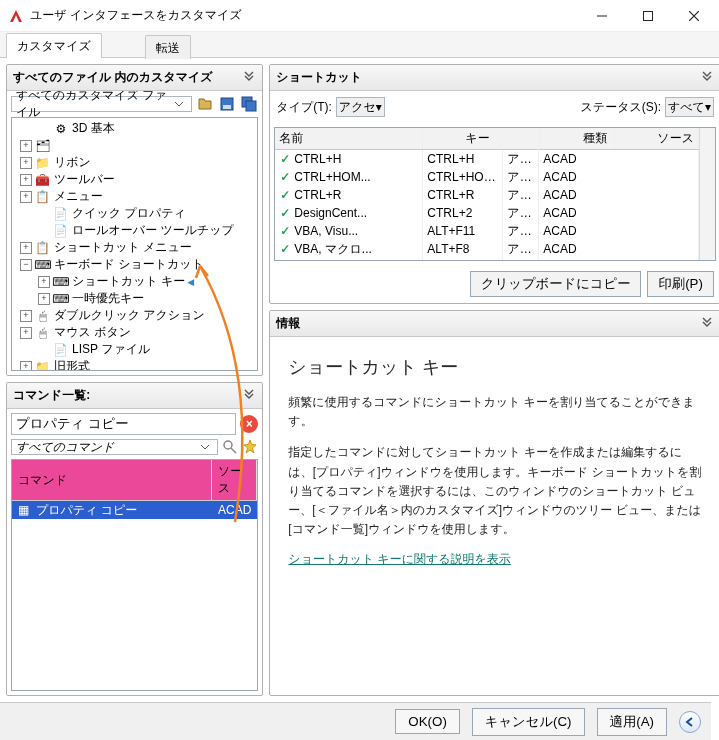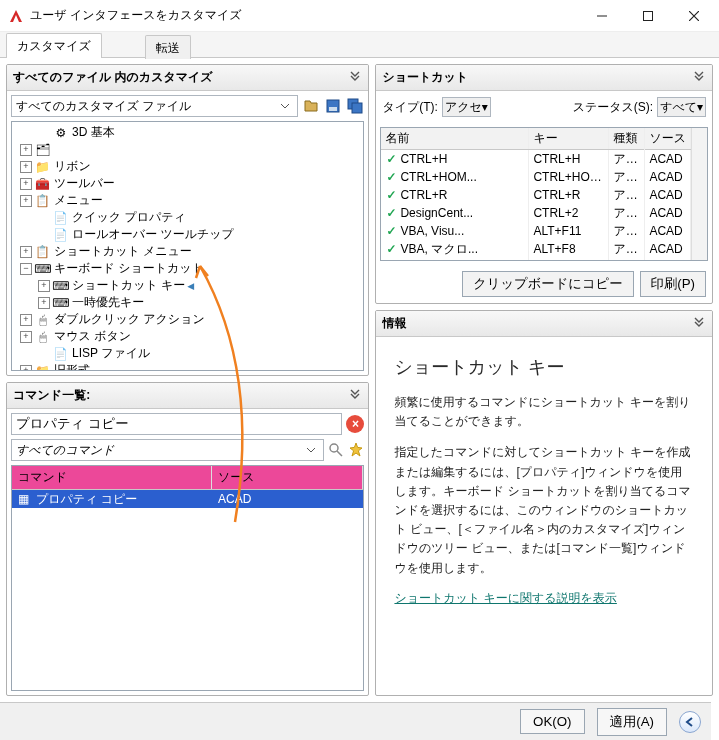--- a/index.html
+++ b/index.html
@@ -16,21 +16,21 @@
   .content { display:flex; padding:6px; gap:6px; height:calc(740px - 32px - 26px - 38px);}
   .col { display:flex; flex-direction:column; gap:6px; }
   .col.left { width:364px; }
   .col.right { flex:1; }
   .panel { border:1px solid #b0b0b0; border-radius:2px; display:flex; flex-direction:column; background:#fff; overflow:hidden;}
   .panel-hdr { background:linear-gradient(#f8f8f8,#e8e8e8); border-bottom:1px solid #c8c8c8; padding:4px 6px; display:flex; align-items:center; font-weight:bold; }
   .panel-hdr .spacer { flex:1; }
   .chev { width:14px; height:14px; display:inline-block; }
   .panel-body { flex:1; padding:4px; overflow:hidden; display:flex; flex-direction:column; gap:4px; }
   .combo-row { display:flex; align-items:center; gap:4px; }
-  .combo { flex:1; height:22px; border:1px solid #aeb6bf; background:#fff; padding:0 4px; display:flex; align-items:center; position:relative;}
+  .combo { flex:1; height:16px; border:1px solid #aeb6bf; background:#fff; padding:0 4px; display:flex; align-items:center; position:relative;}
   .combo .cv { flex:1; }
   .combo .dd { width:16px; display:flex; align-items:center; justify-content:center;}
   .iconbtn { width:18px; height:18px; display:flex; align-items:center; justify-content:center; border:1px solid transparent;}
   .tree-wrap { flex:1; border:1px solid #9aa6b2; background:#fff; overflow:auto; padding:2px 2px 2px 2px;}
   .node { display:flex; align-items:center; height:17px; white-space:nowrap;}
   .node .exp { width:12px; height:12px; border:1px solid #888; margin:0 3px 0 0; display:flex; align-items:center; justify-content:center; font-size:9px; line-height:1; color:#444; background:#fff;}
   .node .exp.none { border:none; }
   .node .ic { width:16px; height:16px; display:flex; align-items:center; justify-content:center; margin-right:3px;}
   .node .lbl { }
   .cmd-search { display:flex; gap:4px; align-items:center;}
@@ -44,21 +44,21 @@
   .list-row { display:flex; height:18px; align-items:center;}
   .list-row.sel { background:#2b5fcf; color:#fff;}
   .list-row .cell { padding:0 6px;}
   .c1 { width:200px; display:flex; align-items:center; gap:4px;}
   .c2 { flex:1;}
   .sc-filters { display:flex; align-items:center; gap:4px; padding:2px 2px 6px;}
   .sc-lbl {}
   .sc-combo { height:20px; border:1px solid #aeb6bf; background:#efefef; padding:0 2px; display:flex; align-items:center;}
   .sc-combo .cv { min-width:34px;}
   .sc-tbl { border:1px solid #9aa6b2; background:#fff; height:140px; overflow:hidden;}
-  .sc-h { display:flex; background:#f2f2f2; border-bottom:1px solid #c8c8c8;}
+  .sc-h { display:flex; background:#f2f2f2; border-bottom:1px solid #c8c8c8;gap:38px;}
   .sc-h .cell, .sc-r .cell { padding:2px 4px; border-right:1px solid #eee; overflow:hidden; white-space:nowrap; text-overflow:ellipsis;}
   .sc-r { display:flex; height:18px; align-items:center;}
   .scc1 { width:148px; display:flex; align-items:center; gap:3px;}
   .scc2 { width:80px;} .scc3 { width:36px;} .scc4 { flex:1;}
   .chk { color:#1fa551; font-weight:bold; width:12px; text-align:center;}
   .btn-row { display:flex; justify-content:flex-end; gap:6px; padding:6px 2px 2px;}
   .btn { border:1px solid #9aa6b2; background:#f3f3f3; padding:3px 10px;}
   .info-body { padding:18px 18px 8px; overflow:auto;}
   .info-h1 { font-size:18px; font-weight:normal; color:#2a2a2a; margin-bottom:14px;}
   .info-p { margin:0 0 12px; line-height:1.6; color:#222;}
@@ -400,19 +400,20 @@
   </div>
 </div>
 
 <svg class="arrow-annot" style="left:180px; top:262px;" width="120" height="270">
   <path d="M20 4 Q 80 110 55 260" fill="none" stroke="#f08020" stroke-width="2.5"></path>
   <path d="M20 4 l8 10 M20 4 l-4 12" fill="none" stroke="#f08020" stroke-width="2.5"></path>
 </svg>
 
 <div class="footer">
   <button class="fbtn">OK(O)</button>
+  <button class="fbtn">キャンセル(C)</button>
   <button class="fbtn">適用(A)</button>
   <span class="roundbtn">
       <svg viewBox="0 0 10 10">
         <path d="M7 1 L2 5 L7 9" fill="none" stroke="#1f4b88" stroke-width="2"></path>
       </svg>
     </span>
 </div>
 
 </body></html>

